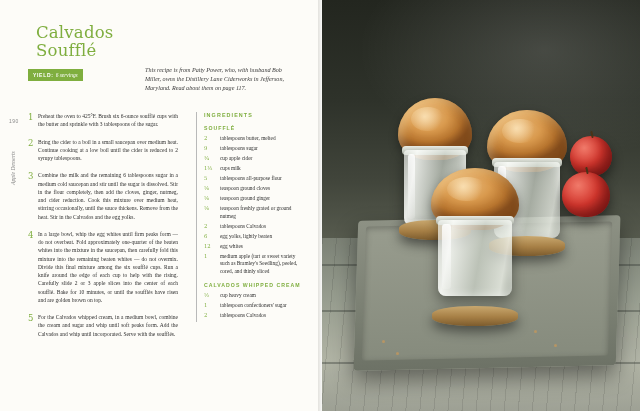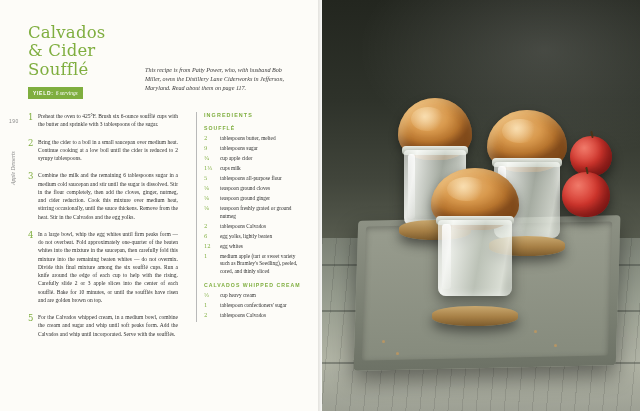--- a/index.html
+++ b/index.html
@@ -17,20 +17,21 @@
   .title-block{
     position:absolute;left:28px;top:24px;width:110px;
   }
   .title{
     font-family:"DejaVu Serif", serif;
     color:#7fae3f;
     font-size:16.5px;
     line-height:1.12;
     letter-spacing:.2px;
     font-weight:400;
+    margin-left:8px;
   }
   .title .line3{ }
   .yield-bar{
     margin-top:8px;
     background:#7fae3f;
     color:#ffffff;
     font-family:"Liberation Sans", sans-serif;
     font-size:5px;
     letter-spacing:.7px;
     padding:3px 5px 3px 5px;
@@ -198,21 +199,20 @@
 </head>
 <body>
 
 <div class="page">
 
   <div class="left-page">
 
     <div class="title-block">
       <div class="title">
         <div>Calvados</div>
-        <div>&amp; Cider</div>
         <div class="line3">Soufflé</div>
       </div>
       <div class="yield-bar">
         <b>YIELD:</b>
         <span>6 servings</span>
       </div>
     </div>
 
     <div class="headnote">This recipe is from Patty Power, who, with husband Bob Miller, owns the Distillery Lane Ciderworks in Jefferson, Maryland. Read about them on page 117.</div>
 

